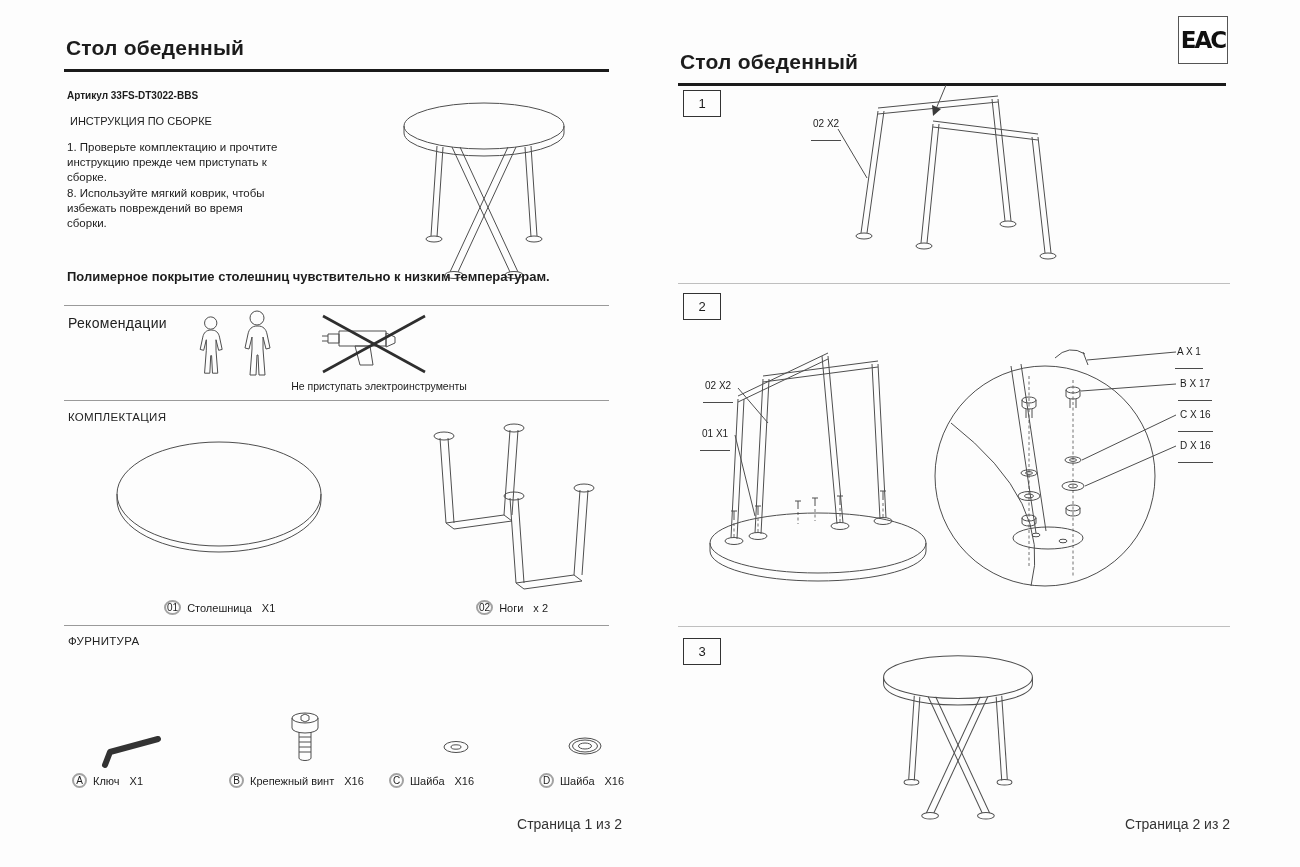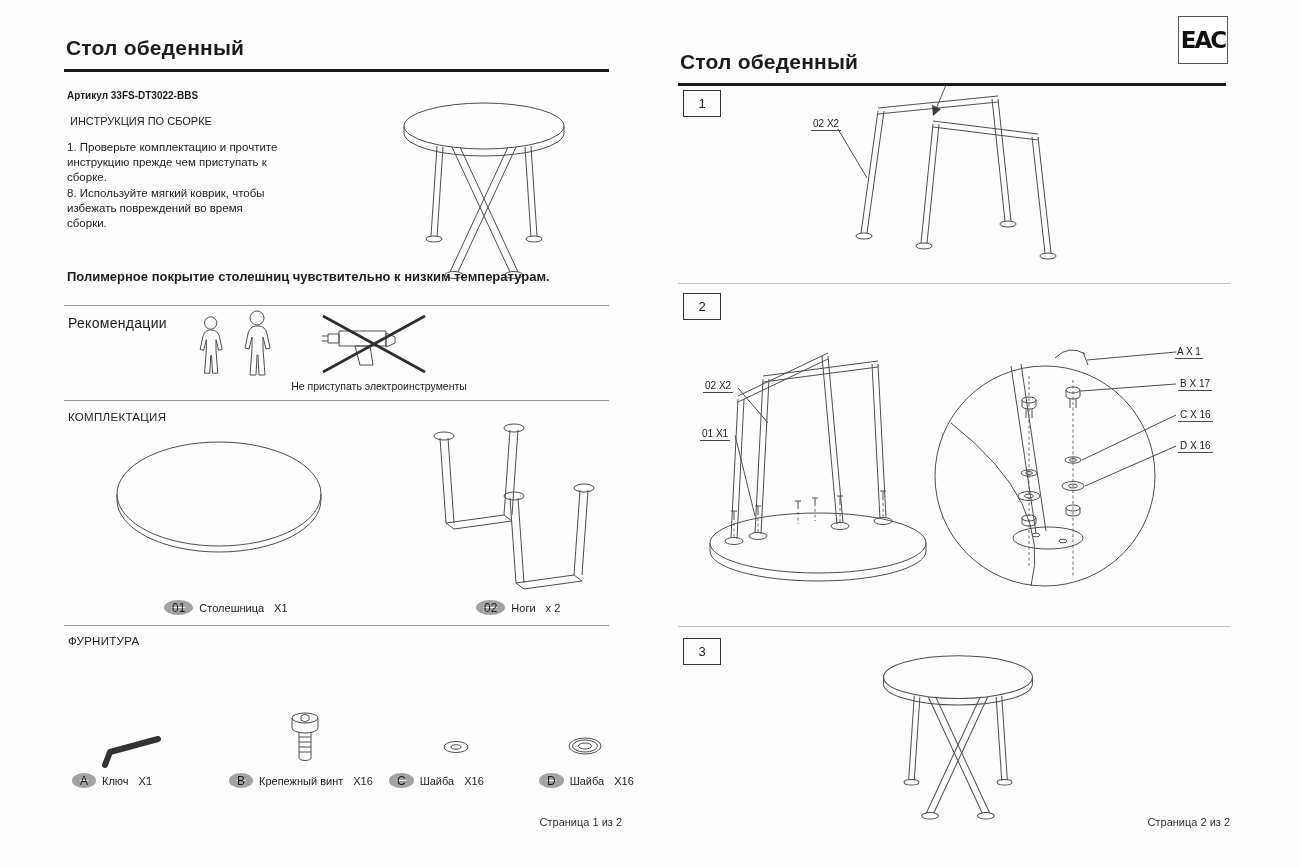--- a/index.html
+++ b/index.html
@@ -8,26 +8,26 @@
   .abs{position:absolute}
   .page{position:absolute;top:28px;height:812px}
   .page-title{position:absolute;font-size:21px;font-weight:bold;letter-spacing:.2px}
   .title-rule{position:absolute;height:3px;background:#1b1b1b}
   .h-rule{position:absolute;height:1px;background:#9a9a9a}
   .divider{position:absolute;height:1px;background:#bfbfbf}
   .sec-head{position:absolute;font-size:11.5px;letter-spacing:.3px;color:#222}
   .bold{font-weight:bold}
   .small-text{font-size:11.5px;line-height:1.3}
   .warning{position:absolute;font-size:13px;font-weight:bold;line-height:1.55;width:548px}
-  .badge{display:inline-flex;align-items:center;justify-content:center;min-width:15px;height:15px;border:7px solid #a3a3a3;border-radius:50%;font-size:12px;padding:0 1px;flex:none}
+  .badge{display:inline-flex;align-items:center;justify-content:center;min-width:15px;height:15px;border:2px solid #a3a3a3;border-radius:50%;font-size:10px;padding:0 1px;flex:none}
   .item{position:absolute;display:flex;align-items:center;gap:6px;font-size:11px;white-space:nowrap}
   .qty{margin-left:4px}
-  .part-label,.callout{position:absolute;font-size:10px;border-bottom:1px solid #4a4a4a;padding:0 2px 1px 2px;white-space:nowrap;background:transparent}
+  .part-label,.callout{position:absolute;font-size:10px;border-bottom:1px solid #4a4a4a;padding:0 2px 11px 2px;white-space:nowrap;background:transparent}
   .step-box{position:absolute;width:38px;height:27px;border:1.3px solid #333;display:flex;align-items:center;justify-content:center;font-size:13px}
-  .footer{position:absolute;font-size:11px;color:#333}
+  .footer{position:absolute;font-size:14px;color:#333}
   .eac{position:absolute;left:1178px;top:16px;width:50px;height:48px;border:1px solid #555;display:flex;align-items:center;justify-content:center;font-family:"DejaVu Sans",sans-serif;font-weight:800;font-size:23px;letter-spacing:-2px;color:#111;background:#fff}
   svg{position:absolute;overflow:visible}
   .draw *{fill:none;stroke:#4e4e4e;stroke-width:1;vector-effect:non-scaling-stroke}
   .draw .fill{fill:#3a3a3a;stroke:none}
   .draw .thick{stroke-width:2.6;stroke:#2e2e2e}
   .draw .dash{stroke-dasharray:3 2.5;stroke-width:.8}
   .draw .key{stroke:#333;stroke-width:6;stroke-linecap:round;stroke-linejoin:round}
   .caption{position:absolute;font-size:10.5px;text-align:center}
 </style>
 </head>

